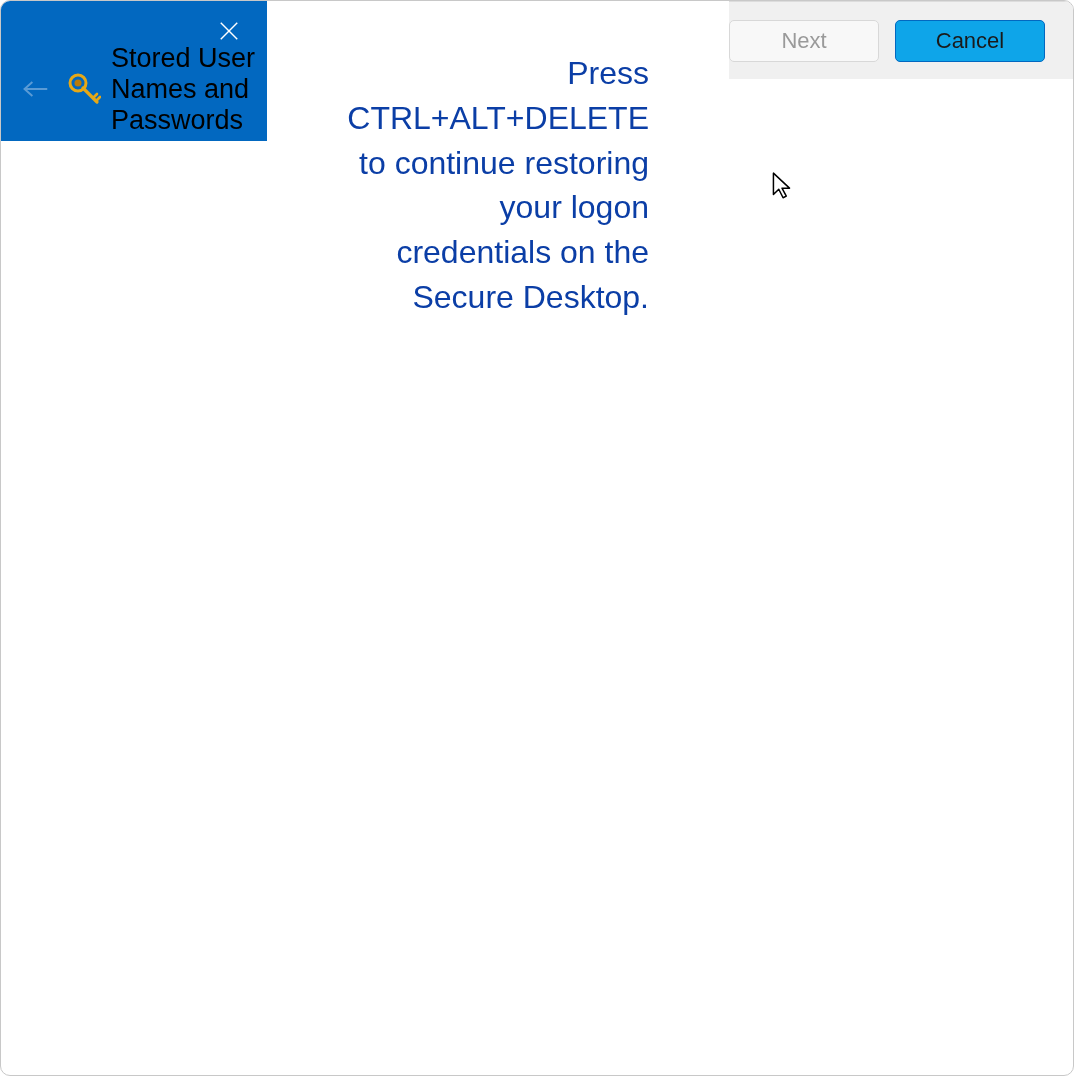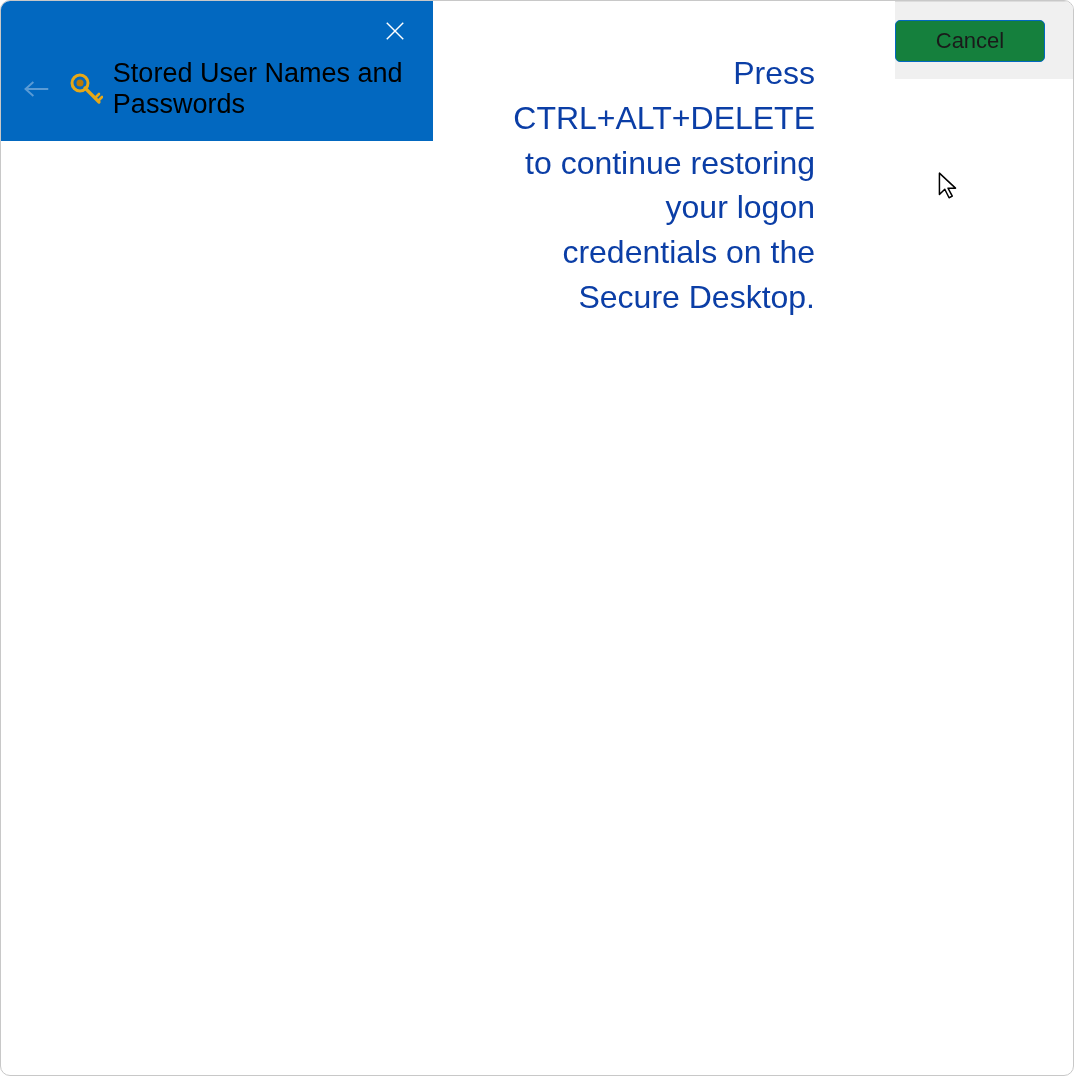--- a/index.html
+++ b/index.html
@@ -127,21 +127,21 @@
       align-items: center;
       justify-content: center;
     }
     .btn-next {
       background: #f8f8f8;
       border: 1px solid #d8d8d8;
       color: #9a9a9a;
       cursor: default;
     }
     .btn-cancel {
-      background: #15803d;
+      background: #0ea5e9;
       border: 1.5px solid #0268c0;
       color: #1a1a1a;
     }
   </style>
 </head>
 <body>
 
 <div class="window">
   <div class="header">
     <div class="titlebar-row">
@@ -173,15 +173,16 @@
   </div>
 
   <div class="content">
     <div class="instruction">Press CTRL+ALT+DELETE to continue restoring your logon credentials on the Secure Desktop.</div>
     <svg class="cursor" viewBox="0 0 20 28">
       <path d="M 2 2 L 2 22 L 7 17 L 11 25 L 14 23.5 L 10 16 L 17 16 Z" fill="#ffffff" stroke="#000000" stroke-width="1.4" stroke-linejoin="round"></path>
     </svg>
   </div>
 
   <div class="footer">
+    <button class="btn btn-next" disabled="">Next</button>
     <button class="btn btn-cancel">Cancel</button>
   </div>
 </div>
 
 </body></html>

